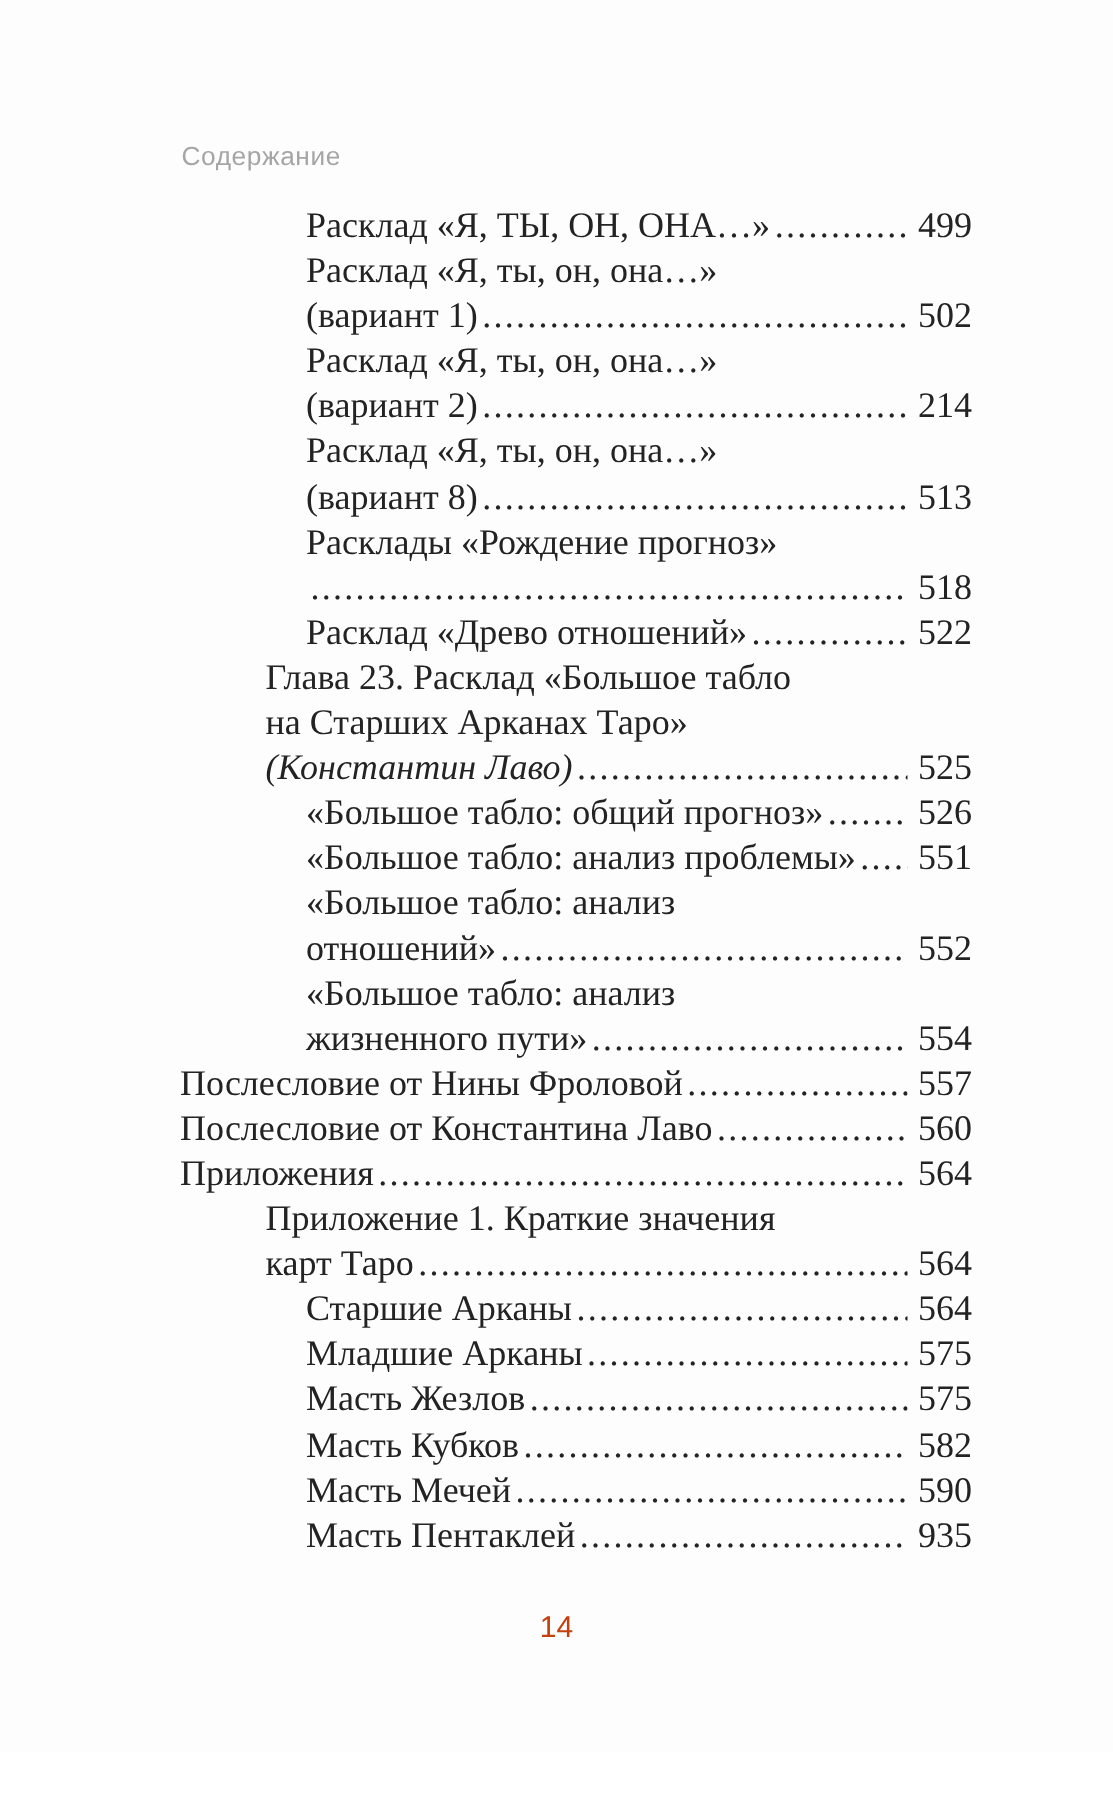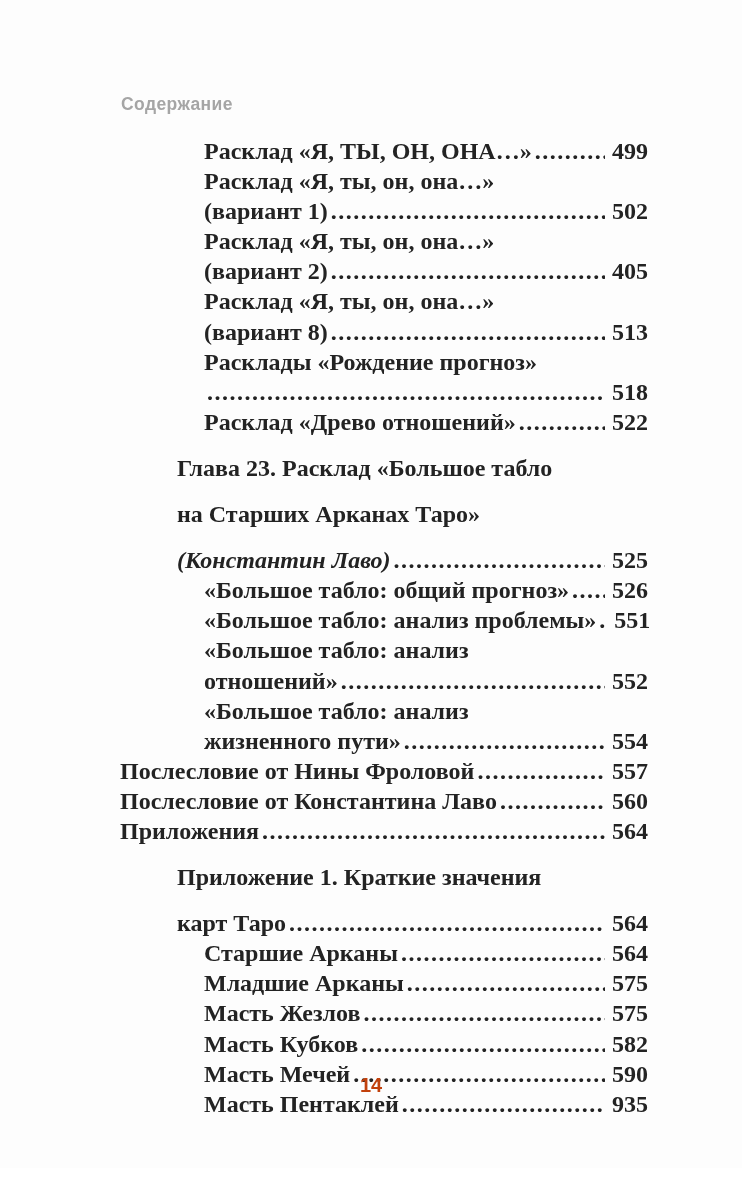--- a/index.html
+++ b/index.html
@@ -4,21 +4,20 @@
 <style>
   html, body { margin: 0; padding: 0; background: #ffffff; }
   .page {
     position: relative;
     width: 742px;
     height: 1168px;
     background: #fdfdfd;
     font-family: "Liberation Serif", serif;
     color: #232323;
     overflow: hidden;
-    font-weight: bold;
   }
   .running-header {
     position: absolute;
     left: 121px;
     top: 94px;
     font-family: "Liberation Sans", sans-serif;
     font-size: 17.5px;
     letter-spacing: 0.4px;
     color: #a5a5a5;
   }
@@ -28,21 +27,21 @@
     top: 136px;
     width: 528px;
   }
   .row {
     display: flex;
     align-items: baseline;
     line-height: 30.1px;
     font-size: 24px;
     white-space: nowrap;
   }
-  .row.indent-1 { padding-left: 57px; margin-top: 16px; }
+  .row.indent-1 { padding-left: 57px; }
   .row.indent-2 { padding-left: 84px; }
   .title { white-space: pre; }
   .title.italic { font-style: italic; }
   .leader {
     flex: 1;
     overflow: hidden;
     white-space: nowrap;
     margin-left: 3px;
     min-width: 8px;
   }
@@ -81,21 +80,21 @@
         <span class="title">(вариант 1)</span>
         <span class="leader"></span>
         <span class="pg">502</span>
       </div>
       <div class="row indent-2">
         <span class="title">Расклад «Я, ты, он, она…»</span>
       </div>
       <div class="row indent-2">
         <span class="title">(вариант 2)</span>
         <span class="leader"></span>
-        <span class="pg">405</span>
+        <span class="pg">214</span>
       </div>
       <div class="row indent-2">
         <span class="title">Расклад «Я, ты, он, она…»</span>
       </div>
       <div class="row indent-2">
         <span class="title">(вариант 8)</span>
         <span class="leader"></span>
         <span class="pg">513</span>
       </div>
       <div class="row indent-2">

